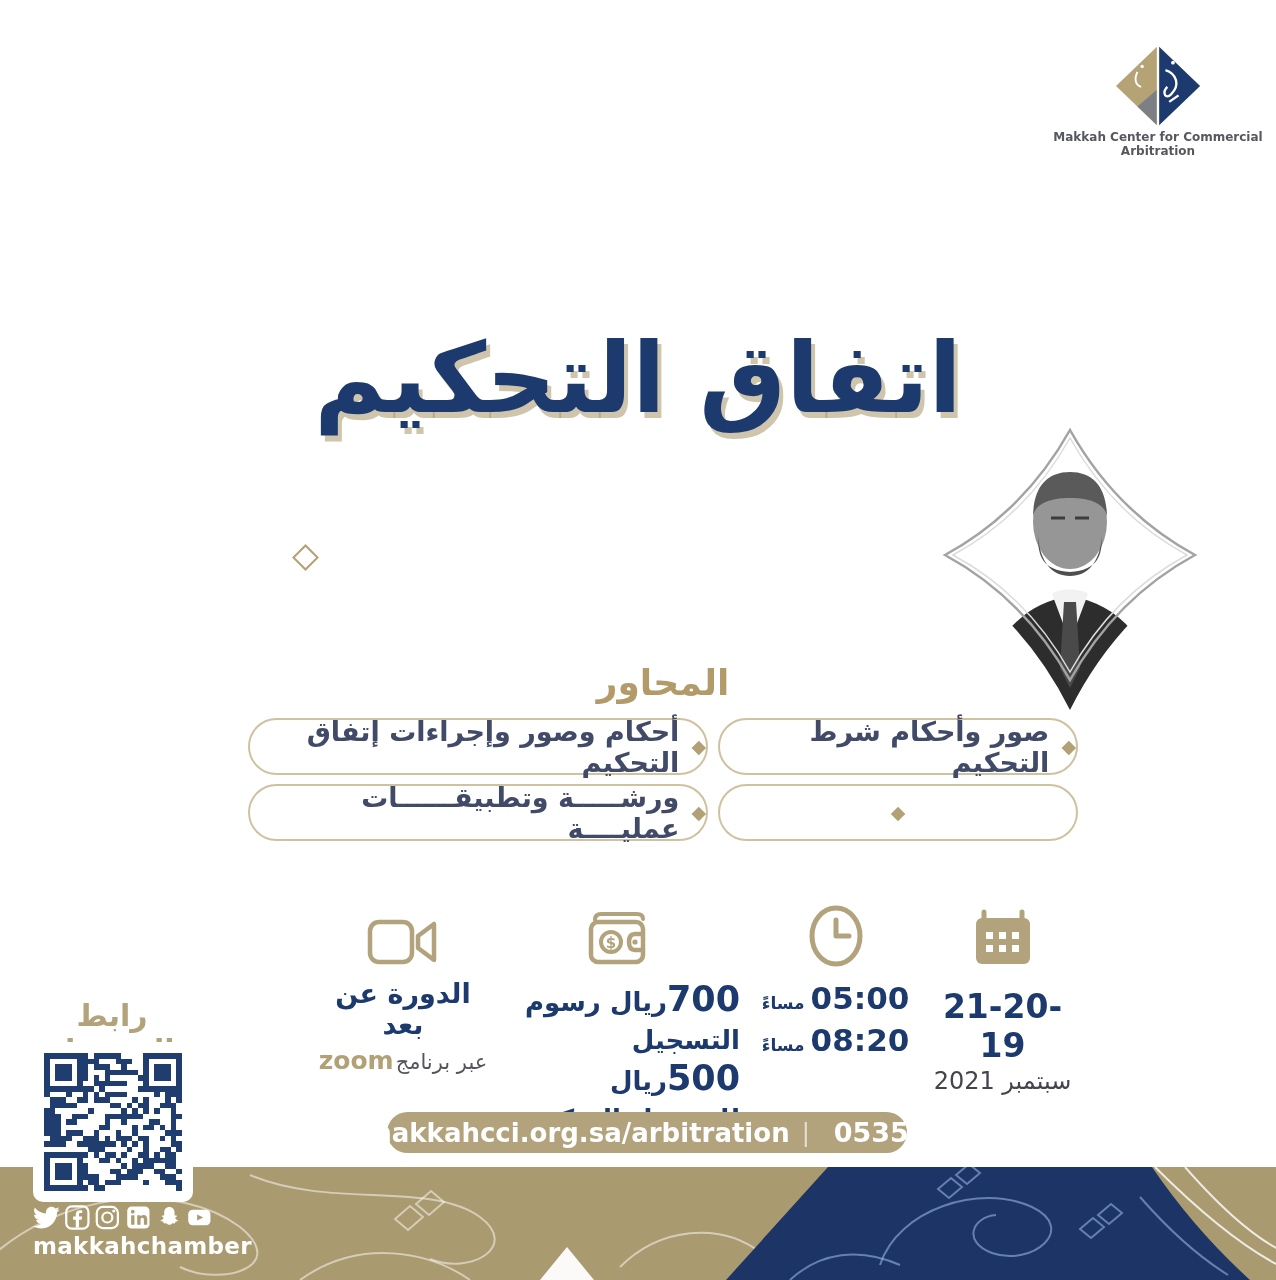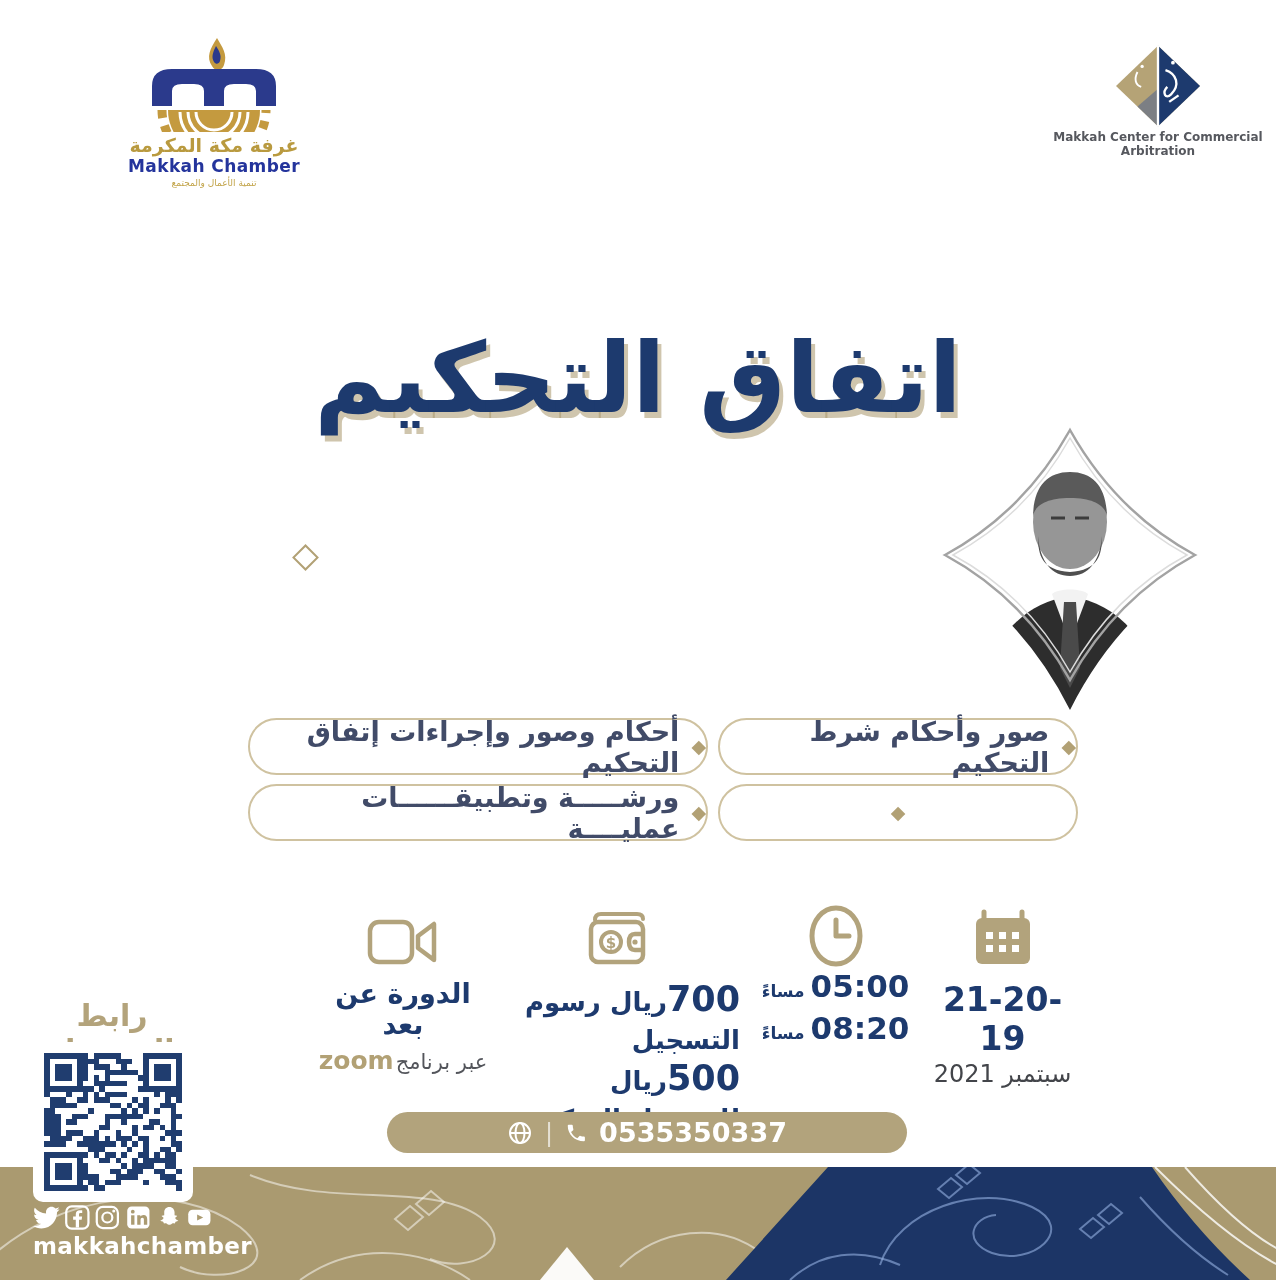--- a/index.html
+++ b/index.html
@@ -84,37 +84,20 @@
   
   .social{position:absolute;left:33px;top:1204px;width:180px;z-index:7;text-align:center;}
   .soc-row{display:flex;gap:4px;justify-content:center;align-items:center;}
   .soc-handle{font-size:23px;font-weight:bold;color:#fff;margin-top:2px;letter-spacing:.3px;}
 </style>
 </head>
 <body>
 
 <div class="page">
 
-  <div class="logo-left">
-    <svg class="emblem" width="180" height="96" viewBox="0 0 180 96">
-      <path d="M93,2 C86,13 82,21 88,30 C91,36 98,35 100,29 C104,18 98,11 93,2 Z" fill="#c49a3f"></path>
-      <path d="M92,10 C89,16 87,21 90,26 C92,29 95,28 96,25 C98,19 95,15 92,10 Z" fill="#2b3a8c"></path>
-      <path fill="#2b3a8c" fill-rule="evenodd" d="M28,70 L28,50 Q28,33 48,33 L132,33 Q152,33 152,50 L152,70 Z
-           M48,70 L48,55 Q48,48 58,48 L70,48 Q80,48 80,55 L80,70 Z
-           M100,70 L100,55 Q100,48 110,48 L122,48 Q132,48 132,55 L132,70 Z"></path>
-      <path d="M44,74 A46,46 0 0 0 136,74 Z" fill="#c49a3f"></path>
-      <path d="M38,74 A52,52 0 0 0 142,74" fill="none" stroke="#c49a3f" stroke-width="9" stroke-dasharray="8 8"></path>
-      <path d="M56,76 A34,34 0 0 0 124,76" fill="none" stroke="#fff" stroke-width="3"></path>
-      <path d="M64,76 A26,26 0 0 0 116,76" fill="none" stroke="#fff" stroke-width="3"></path>
-      <path d="M72,76 A18,18 0 0 0 108,76" fill="none" stroke="#fff" stroke-width="3"></path>
-    </svg>
-    <div class="ll-ar">غرفة مكة المكرمة</div>
-    <div class="ll-en">Makkah Chamber</div>
-    <div class="ll-tag">تنمية الأعمال والمجتمع</div>
-  </div>
 
   <div class="logo-right">
     <svg class="rdiamond" width="96" height="84" viewBox="0 0 100 90">
       <polygon points="50,2 5,45 50,88 95,45" fill="#b5a376"></polygon>
       <polygon points="50,2 95,45 50,88" fill="#1d3a6e"></polygon>
       <polygon points="50,88 28,67 50,48" fill="#7c7f84"></polygon>
       <line x1="50" y1="2" x2="50" y2="88" stroke="#fff" stroke-width="2.5"></line>
       <path d="M58,28 C70,32 74,44 64,54 C58,60 54,52 60,46" fill="none" stroke="#fff" stroke-width="2.5"></path>
       <path d="M62,62 L72,55" stroke="#fff" stroke-width="2.5"></path>
       <circle cx="66" cy="20" r="2" fill="#fff"></circle>
@@ -144,20 +127,21 @@
       <path d="M144,192 L156,192 L160,258 L150,278 L140,258 Z" fill="#4a4a4a"></path>
     </g>
     <path d="M150,20 Q196,102 275,145 Q196,188 150,270 Q104,188 25,145 Q104,102 150,20 Z" fill="none" stroke="#a3a3a3" stroke-width="2.5"></path>
     <path d="M150,28 Q193,105 267,145 Q193,185 150,262 Q107,185 33,145 Q107,105 150,28 Z" fill="none" stroke="#dcdcdc" stroke-width="1.5"></path>
   </svg>
 
   <div class="deco-diamond"></div>
   <div class="speaker">
   </div>
 
+  <div class="topics-head">المحاور</div>
   <div class="pills">
     <div class="pill">
       <span class="dm">◆</span>
       <span>صور وأحكام شرط التحكيم</span>
     </div>
     <div class="pill">
       <span class="dm">◆</span>
       <span>أحكام وصور وإجراءات إتفاق التحكيم</span>
     </div>
     <div class="pill">
@@ -177,32 +161,32 @@
         <g fill="#fff">
           <rect x="14" y="24" width="7" height="7"></rect>
             <rect x="27" y="24" width="7" height="7"></rect>
             <rect x="40" y="24" width="7" height="7"></rect>
           <rect x="14" y="37" width="7" height="7"></rect>
             <rect x="27" y="37" width="7" height="7"></rect>
             <rect x="40" y="37" width="7" height="7"></rect>
         </g>
       </svg>
     </div>
-    <div class="big-navy" dir="ltr" style="margin-top:12px;">21-20-19</div>
+    <div class="big-navy" dir="ltr" style="margin-top:19px;">21-20-19</div>
     <div class="sub-dark" dir="rtl">سبتمبر 2021</div>
   </div>
 
   <div class="dcol d-clk">
     <div class="ic">
       <svg width="56" height="64" viewBox="0 0 56 64">
         <ellipse cx="28" cy="32" rx="24" ry="28" fill="none" stroke="#b2a37c" stroke-width="5"></ellipse>
         <path d="M28,32 V16 M28,32 H41" stroke="#b2a37c" stroke-width="5" stroke-linecap="round" fill="none"></path>
       </svg>
     </div>
-    <div class="time-line" style="margin-top:0;">
+    <div class="time-line" style="margin-top:12px;">
       <span>05:00</span><span class="suf">مساءً</span>
     </div>
     <div class="time-line">
       <span>08:20</span><span class="suf">مساءً</span>
     </div>
   </div>
 
   <div class="dcol d-fee">
     <div class="ic">
       <svg width="66" height="62" viewBox="0 0 66 62">
@@ -592,20 +576,21 @@
       <path d="M1185,0 C1220,40 1252,68 1278,82"></path>
     </g>
   </svg>
 
   <div class="contact" dir="ltr">
     <svg width="26" height="26" viewBox="0 0 26 26">
       <circle cx="13" cy="13" r="10" fill="none" stroke="#fff" stroke-width="2"></circle>
       <ellipse cx="13" cy="13" rx="4.5" ry="10" fill="none" stroke="#fff" stroke-width="2"></ellipse>
       <line x1="3" y1="13" x2="23" y2="13" stroke="#fff" stroke-width="2"></line>
     </svg>
+    <span class="c-web">www.makkahcci.org.sa/arbitration</span>
     <span class="c-div">|</span>
     <svg width="22" height="22" viewBox="0 0 24 24">
       <path fill="#fff" d="M6.6,10.8c1.5,3,3.9,5.4,6.9,6.9l2.3-2.3c0.3-0.3,0.7-0.4,1.1-0.2c1.2,0.4,2.5,0.6,3.8,0.6c0.6,0,1,0.4,1,1V20c0,0.6-0.4,1-1,1C10.6,21,3,13.4,3,4c0-0.6,0.4-1,1-1h3.5c0.6,0,1,0.4,1,1c0,1.3,0.2,2.6,0.6,3.8c0.1,0.4,0,0.8-0.2,1.1L6.6,10.8z"></path>
     </svg>
     <span class="c-tel">0535350337</span>
   </div>
 
   <div class="social">
     <div class="soc-row">
       <svg width="27" height="27" viewBox="0 0 24 24">

